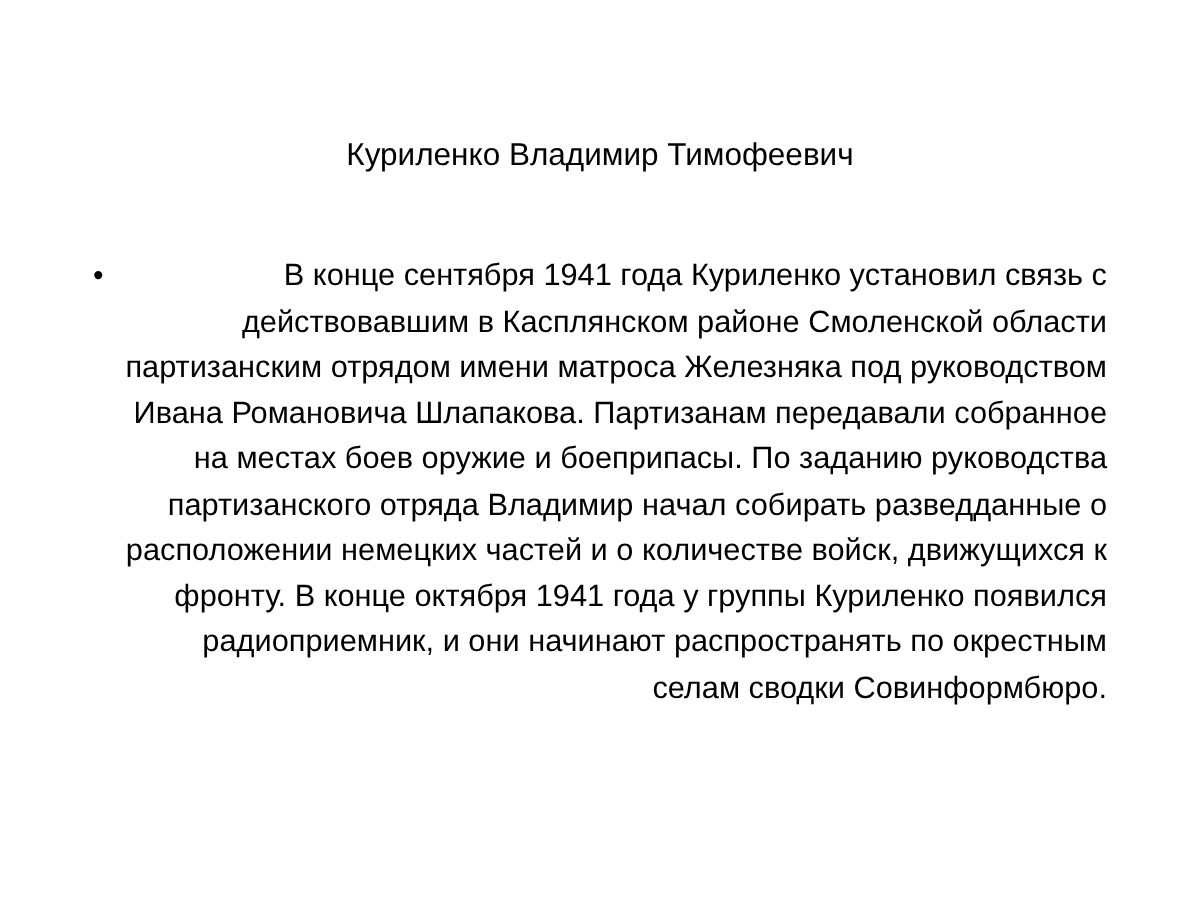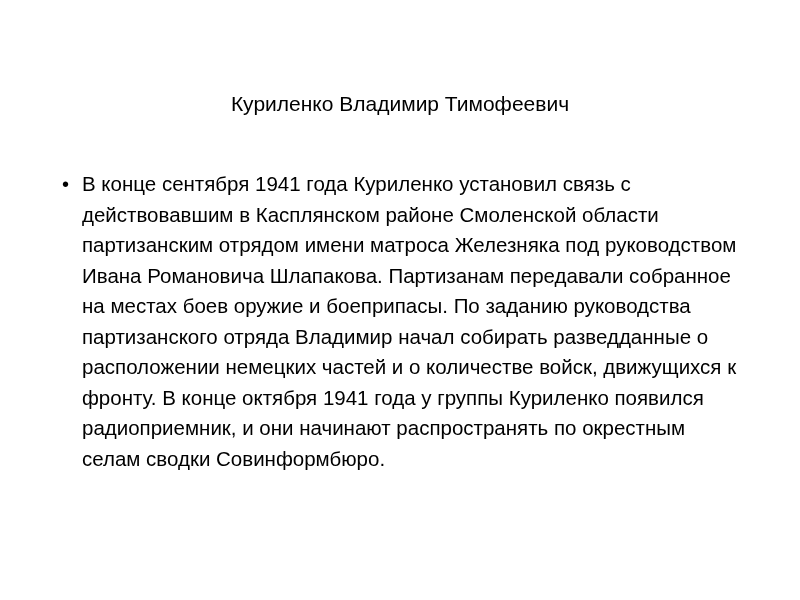--- a/index.html
+++ b/index.html
@@ -48,21 +48,21 @@
   }
   .bullet-marker {
     flex: 0 0 auto;
     width: 20px;
     text-align: left;
     font-size: 20px;
     line-height: 30.5px;
   }
   .bullet-text {
     flex: 1 1 auto;
-    text-align: left;
+    text-align: right;
     text-indent: 0;
   }
 </style>
 </head>
 <body>
 
 <div class="slide">
 
   <div class="slide-title">Куриленко Владимир Тимофеевич</div>
 

